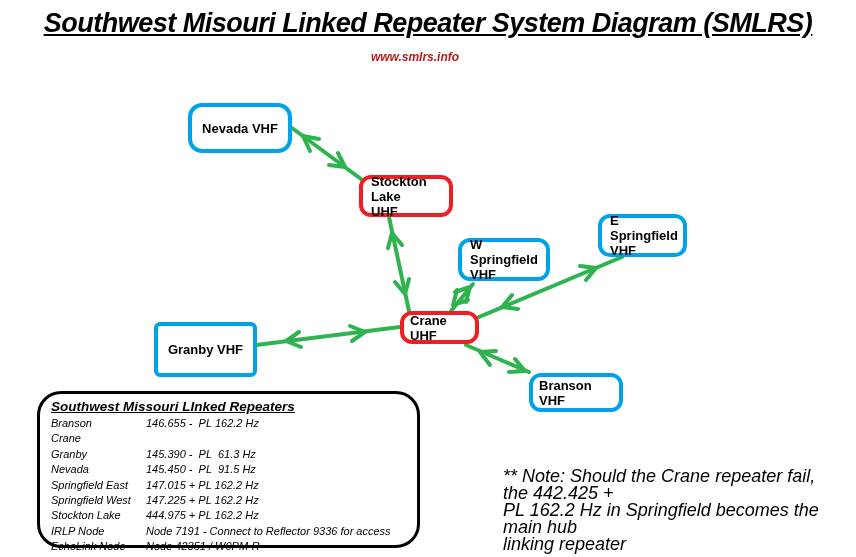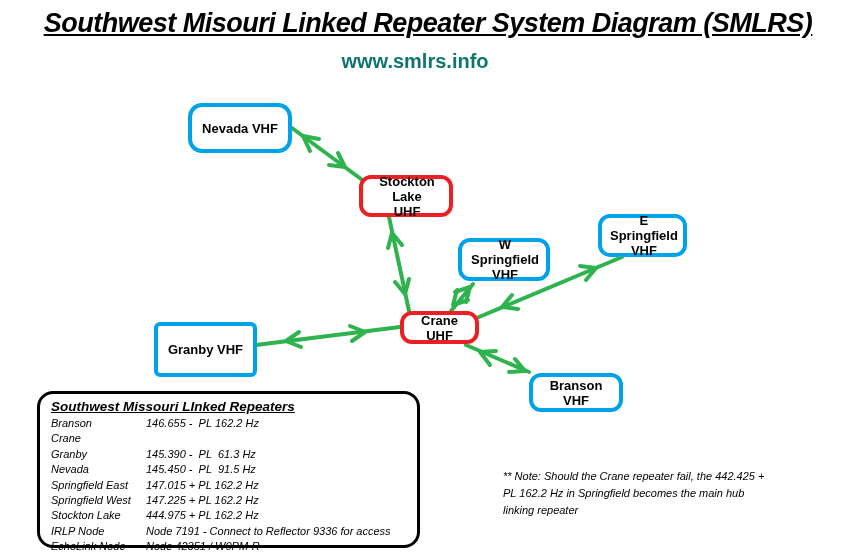--- a/index.html
+++ b/index.html
@@ -12,53 +12,53 @@
   }
   .title {
     position: absolute; left: 0; top: 8px; width: 856px;
     text-align: center;
     font-size: 27px; font-weight: bold; font-style: italic;
     letter-spacing: -0.5px; color: #000; text-decoration: underline;
   }
   .subtitle {
     position: absolute; left: 0; top: 50px; width: 830px;
     text-align: center;
-    font-size: 20px; font-weight: bold; color: #0f766e;
+    font-size: 12px; font-weight: bold; font-style: italic; color: #b91c1c;
   }
   svg.links { position: absolute; left: 0; top: 0; }
   .node {
     position: absolute; box-sizing: border-box;
     background: #fff;
     border: 4px solid #00a2e8;
     border-radius: 12px;
     display: flex; align-items: center; justify-content: center;
     font-size: 13px; font-weight: bold; color: #000;
     line-height: 15px; padding: 0 6px;
   }
-  .node span { white-space: pre-line; text-align: center; }
+  .node span { white-space: pre-line; text-align: left; }
   .node.red { border-color: #ec2024; }
   .node.ml { justify-content: flex-start; padding-left: 8px; }
   .legend {
     position: absolute; left: 37px; top: 391px;
     width: 383px; height: 157px; box-sizing: border-box;
-    border: 3px solid #000; border-radius: 16px;
+    border: 3px solid #000; border-radius: 24px;
     background: #fff;
     padding: 5px 0 0 11px;
     font-style: italic; color: #000;
   }
   .legend-header {
     font-size: 13.5px; font-weight: bold; text-decoration: underline;
     margin-bottom: 2px; white-space: pre;
   }
   .lrow { display: flex; font-size: 11px; line-height: 15.4px; }
   .lname { width: 95px; flex: none; white-space: pre; }
   .lval  { white-space: pre; }
   .note {
     position: absolute; left: 503px; top: 468px; width: 320px;
-    font-size: 11px; font-style: italic; color: #000; line-height: 17px;
+    font-size: 18px; font-style: italic; color: #000; line-height: 17px;
   }
 </style>
 </head>
 <body>
 
 <div class="canvas">
 
   <div class="title">Southwest Misouri Linked Repeater System Diagram (SMLRS)</div>
   <div class="subtitle">www.smlrs.info</div>
 

